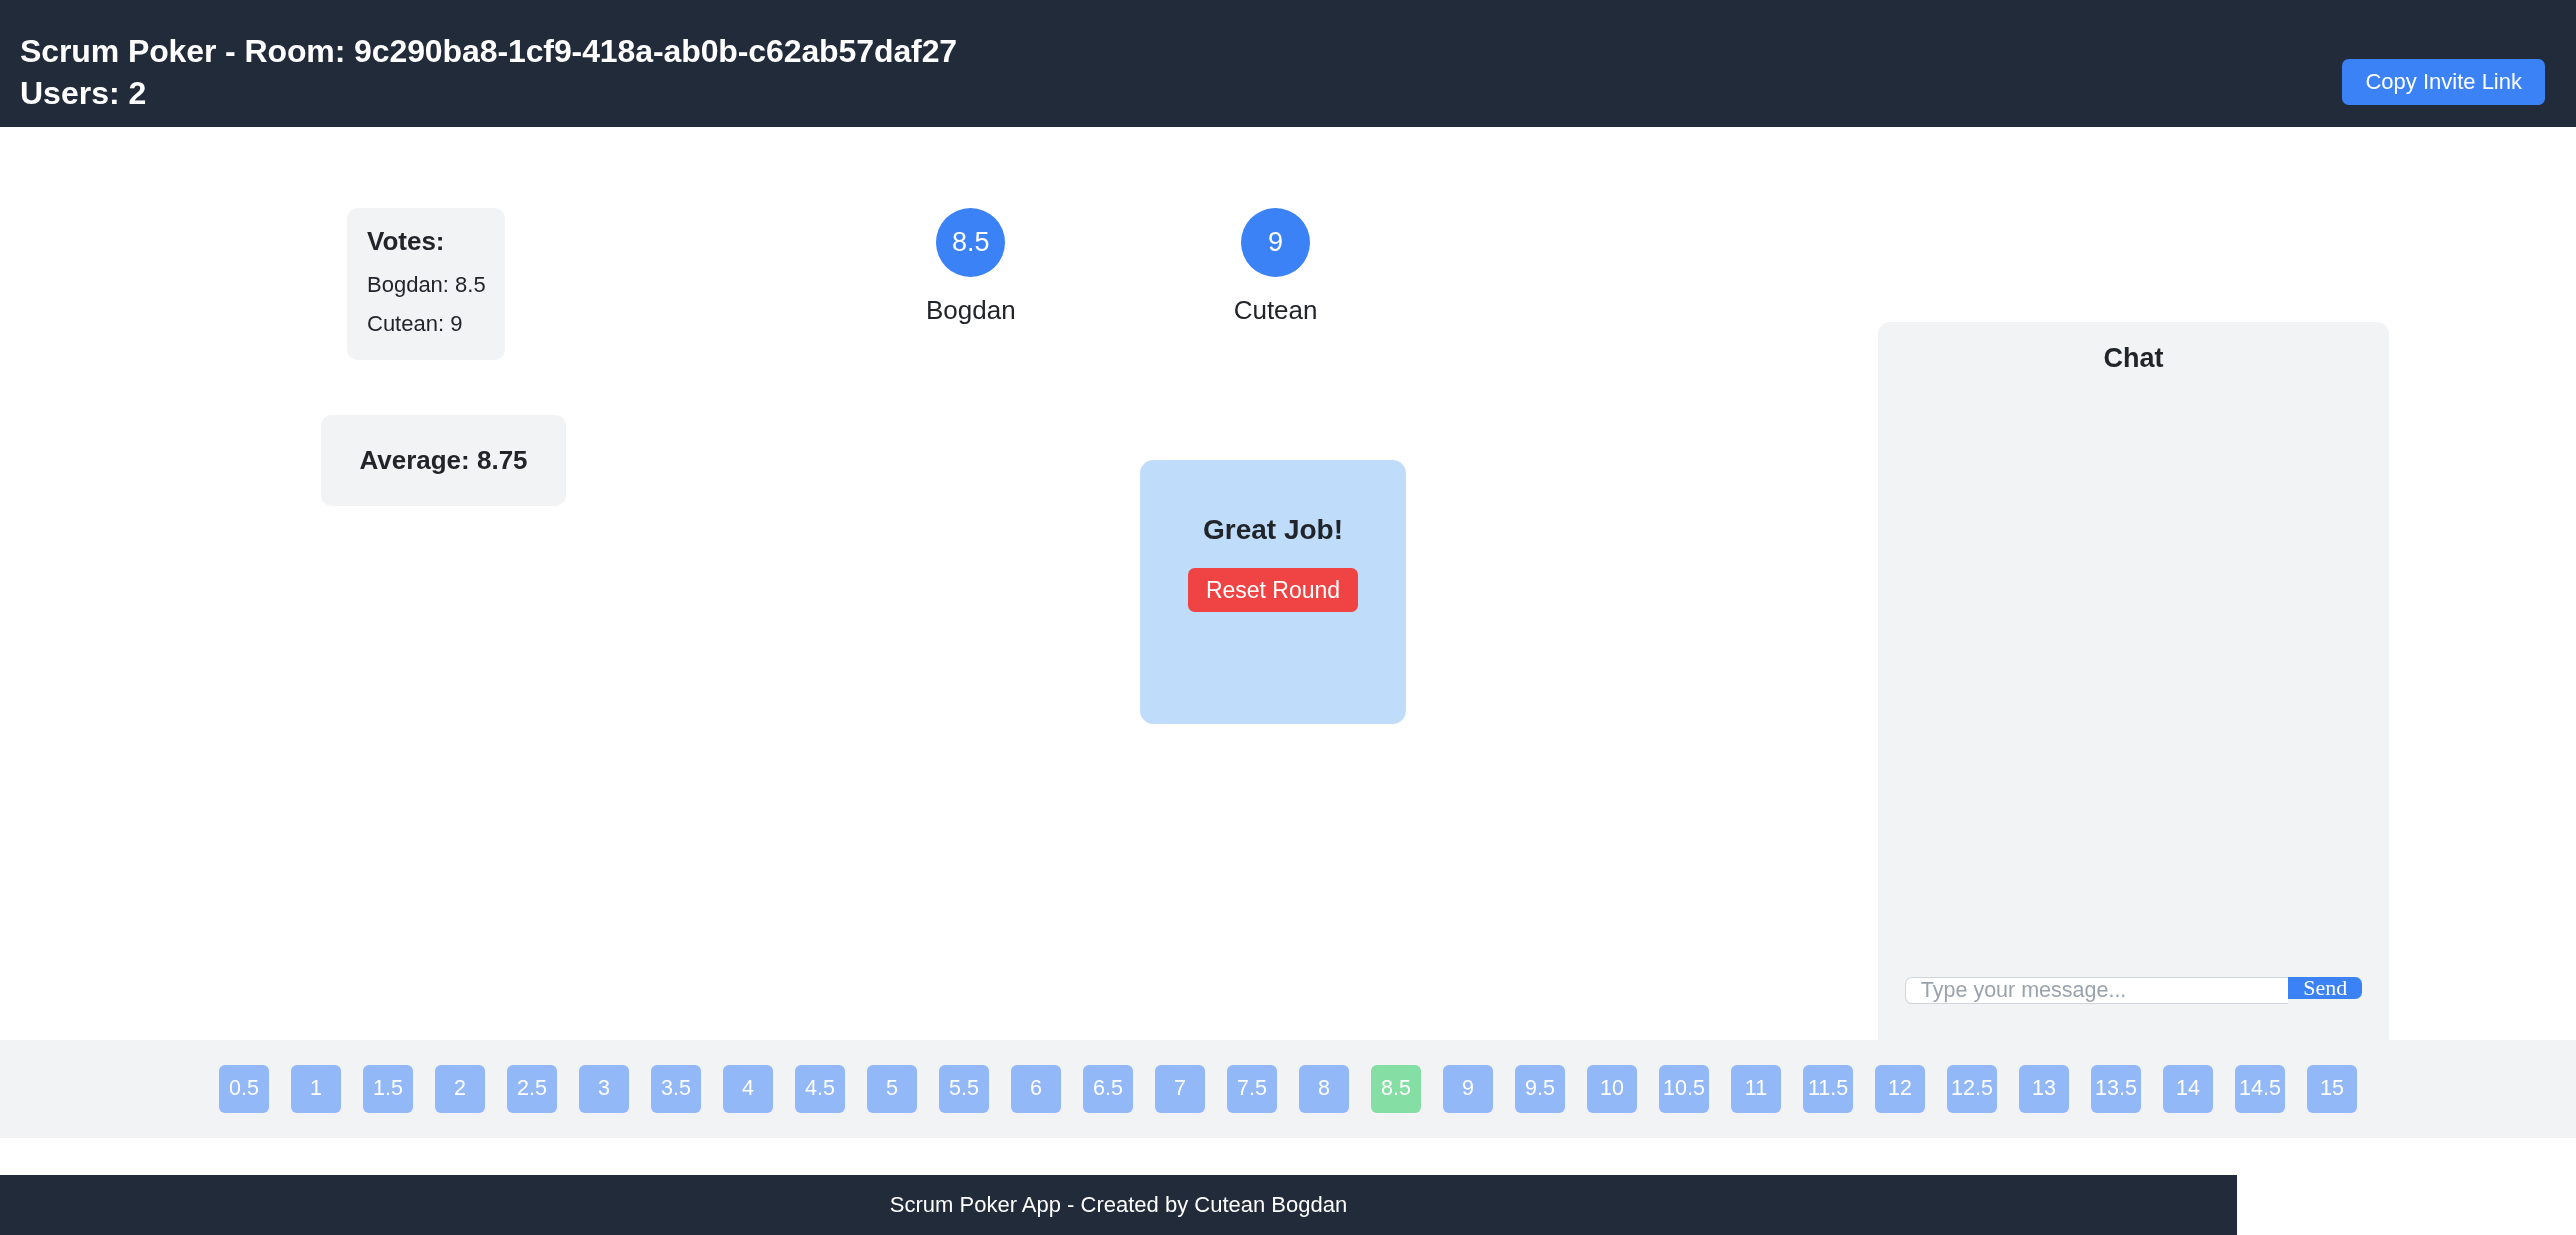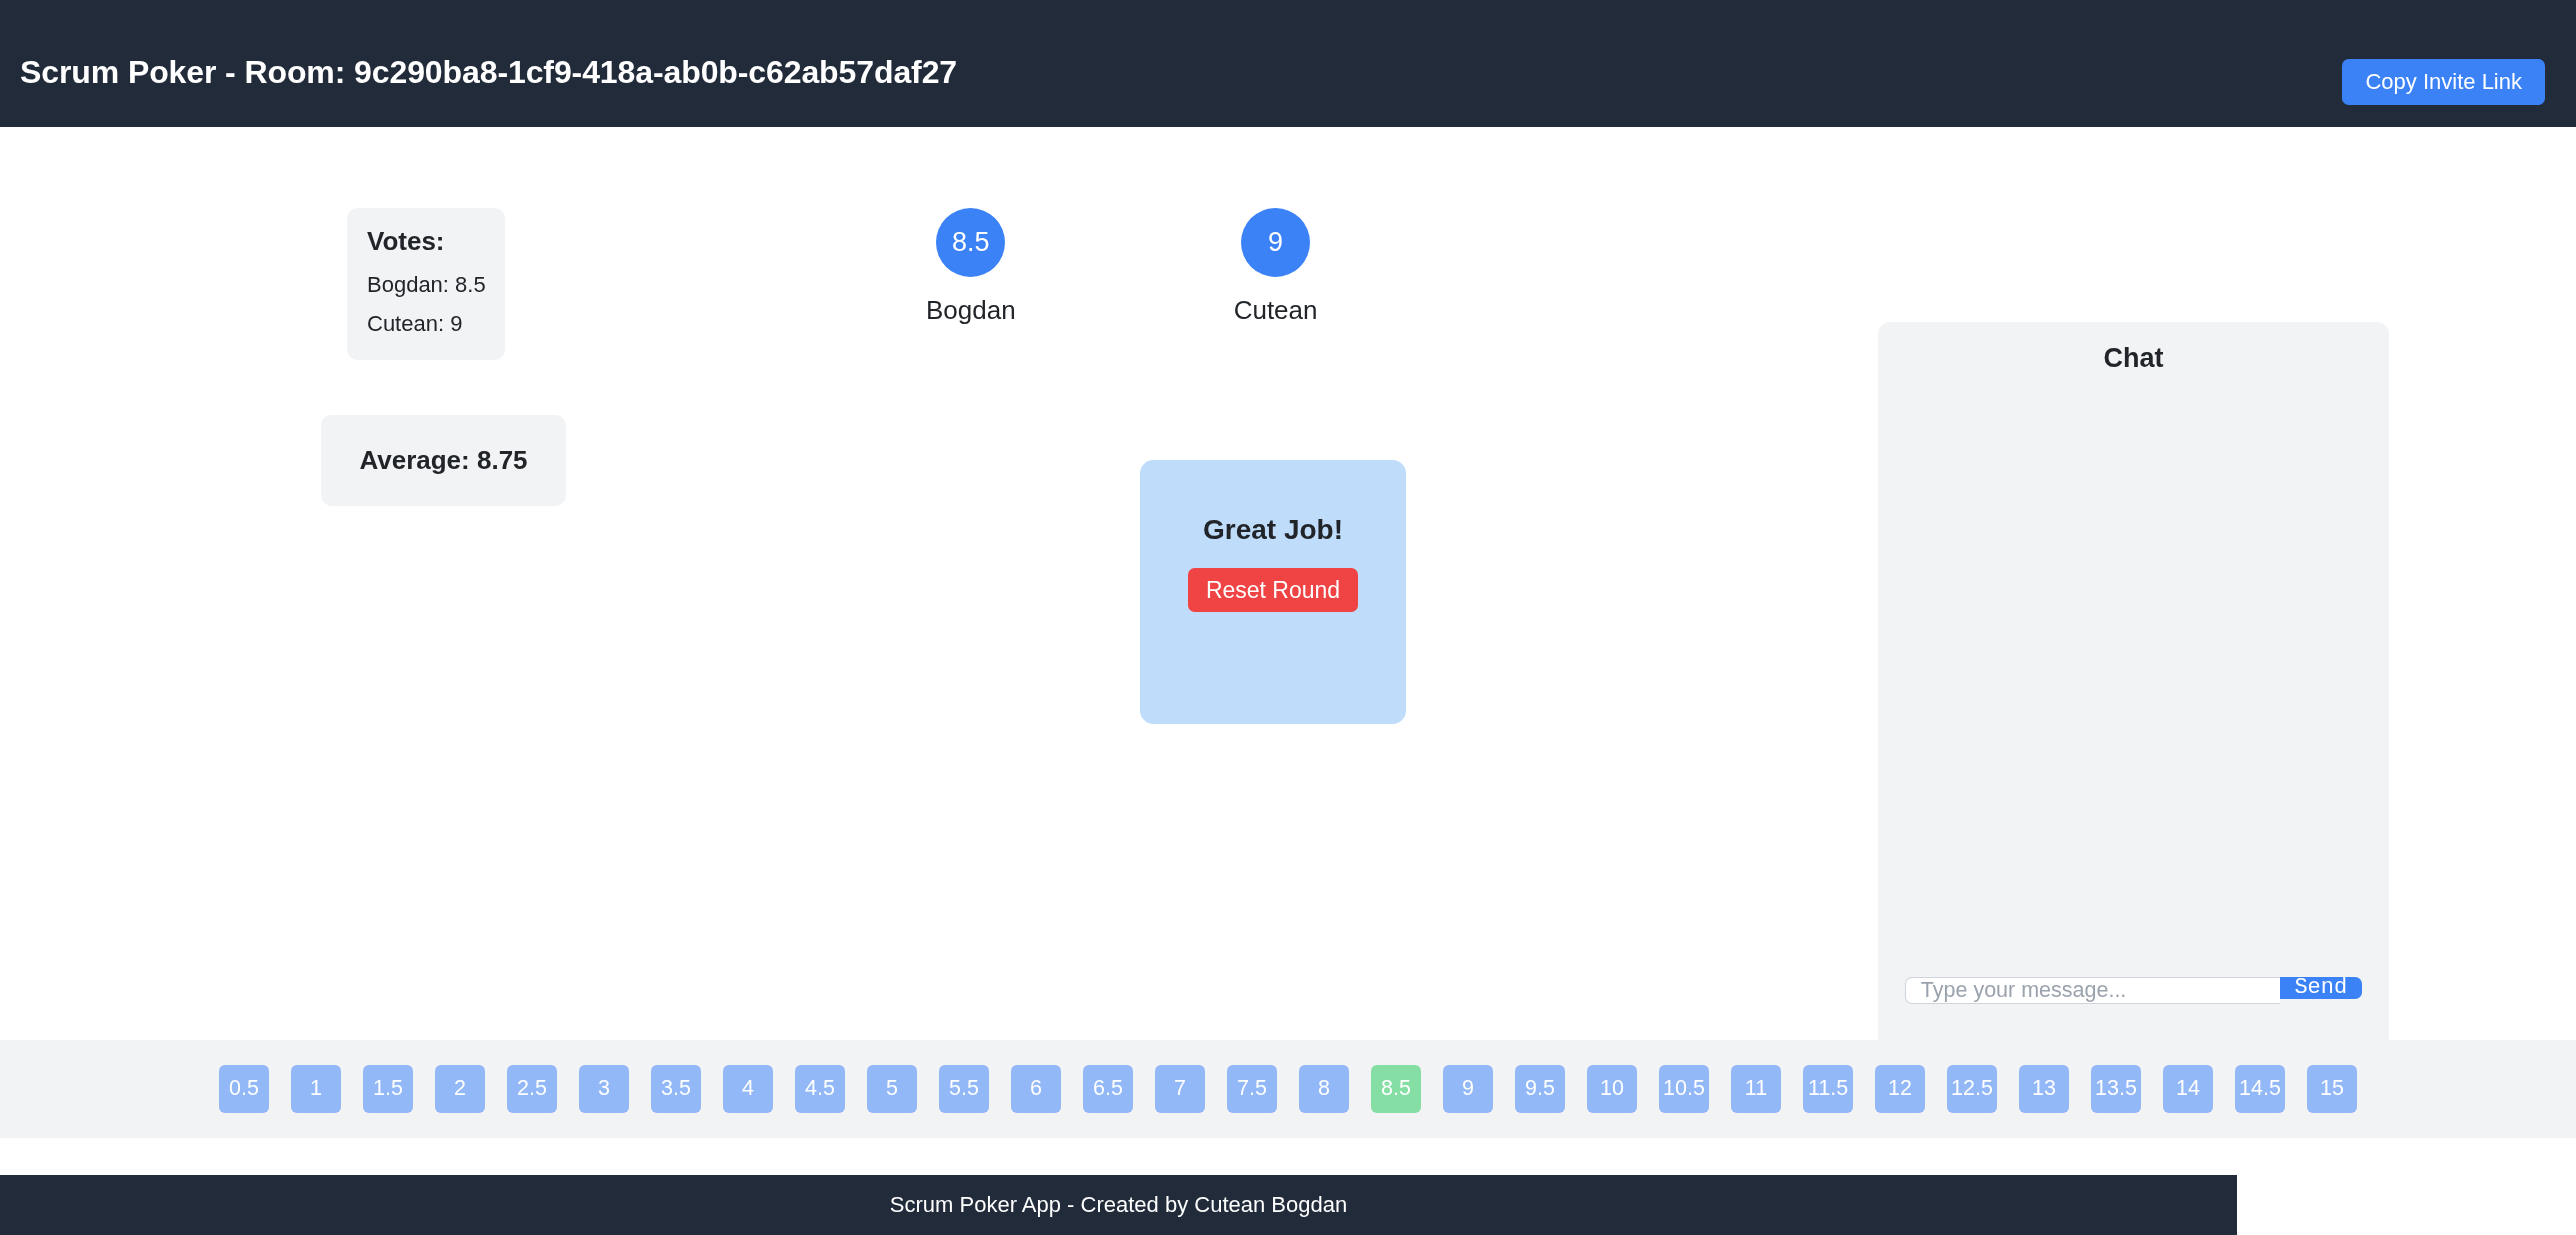--- a/index.html
+++ b/index.html
@@ -217,21 +217,21 @@
     padding: 0 14.8px;
     color: #212529;
     outline: none;
   }
   .chat-input::placeholder { color: #9aa3ad; }
   .chat-send-btn {
     background: #3b82f6;
     color: #ffffff;
     border: none;
     border-radius: 0 6.7px 6.7px 0;
-    font-family: Liberation Mono, monospace;
+    font-family: Liberation Serif, serif;
     font-size: 22px;
     padding: 0 14.8px;
     cursor: pointer;
     line-height: 1;
     white-space: nowrap;
   }
 
   
   .deck-bar {
     position: absolute;
@@ -282,20 +282,21 @@
     line-height: 1;
     white-space: nowrap;
   }
 </style>
 </head>
 <body>
 
 <div class="app-header">
   <div class="header-titles">
     <div class="app-title">Scrum Poker - Room: 9c290ba8-1cf9-418a-ab0b-c62ab57daf27</div>
+    <div class="users-count">Users: 2</div>
   </div>
   <button class="copy-invite-btn">Copy Invite Link</button>
 </div>
 
 <div class="board">
 
   <div class="votes-card">
     <div class="votes-heading">Votes:</div>
     <div>
       <div class="vote-line">Bogdan: 8.5</div>

